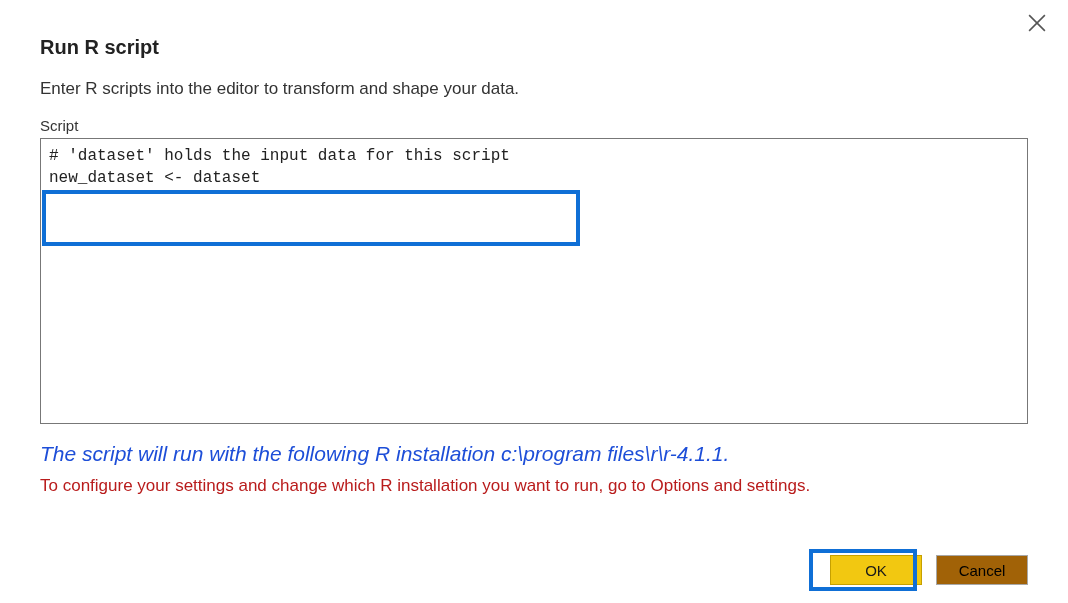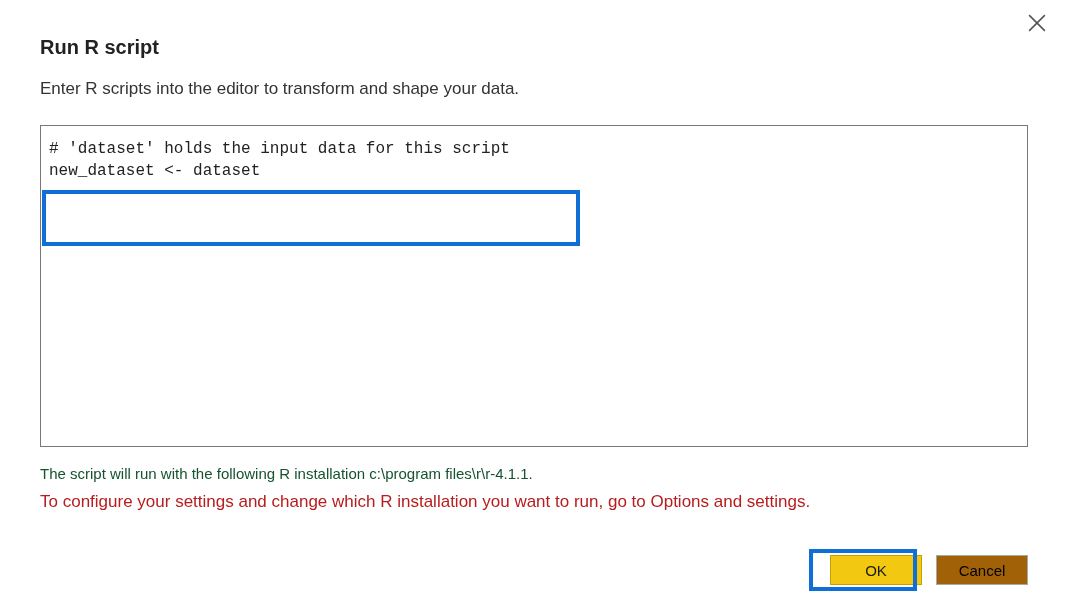--- a/index.html
+++ b/index.html
@@ -28,35 +28,35 @@
     .title {
       font-size: 20px;
       font-weight: 600;
       color: #222;
       margin-bottom: 20px;
     }
     .subtitle {
       font-size: 17px;
       font-weight: 400;
       color: #333;
-      margin-bottom: 26px;
+      margin-bottom: 18px;
     }
     .field-label {
       font-size: 15px;
       color: #333;
       margin-bottom: 4px;
     }
     .editor {
       border: 1px solid #777;
-      height: 322px;
+      height: 286px;
       width: 100%;
       font-family: Consolas, "Courier New", monospace;
       font-size: 16px;
       color: #222;
-      padding: 12px 8px;
+      padding: 6px 8px;
       position: relative;
       background: #fff;
       overflow: hidden;
     }
     .code-line {
       line-height: 22px;
       white-space: pre;
     }
     
     .highlight-box {
@@ -78,23 +78,24 @@
     }
     .cursor {
       display: inline-block;
       width: 1px;
       height: 17px;
       background: #000;
       vertical-align: -2px;
       margin-left: 0;
     }
     .info1 {
-      font-size: 15px;
+      font-size: 21px;
       margin-top: 18px;
-      color: #14532d;
+      color: #1d4ed8;
+      font-style: italic;
     }
     .info2 {
       font-size: 17px;
       margin-top: 10px;
       color: #b91c1c;
     }
     .buttons {
       position: absolute;
       right: 40px;
       bottom: 18px;
@@ -129,20 +130,21 @@
     <svg viewBox="0 0 16 16">
         <line x1="1" y1="1" x2="15" y2="15" stroke="#555" stroke-width="1.4"></line>
         <line x1="15" y1="1" x2="1" y2="15" stroke="#555" stroke-width="1.4"></line>
       </svg>
   </div>
 
   <h1 class="title">Run R script</h1>
 
   <p class="subtitle">Enter R scripts into the editor to transform and shape your data.</p>
 
+  <div class="field-label">Script</div>
 
   <div class="editor">
     <div class="code-line"># 'dataset' holds the input data for this script</div>
     <div class="code-line"><span>new_dataset &lt;- dataset</span></div>
   </div>
 
   <p class="info1">The script will run with the following R installation c:\program files\r\r-4.1.1.</p>
   <p class="info2">To configure your settings and change which R installation you want to run, go to Options and settings.</p>
 
   <div class="buttons">

